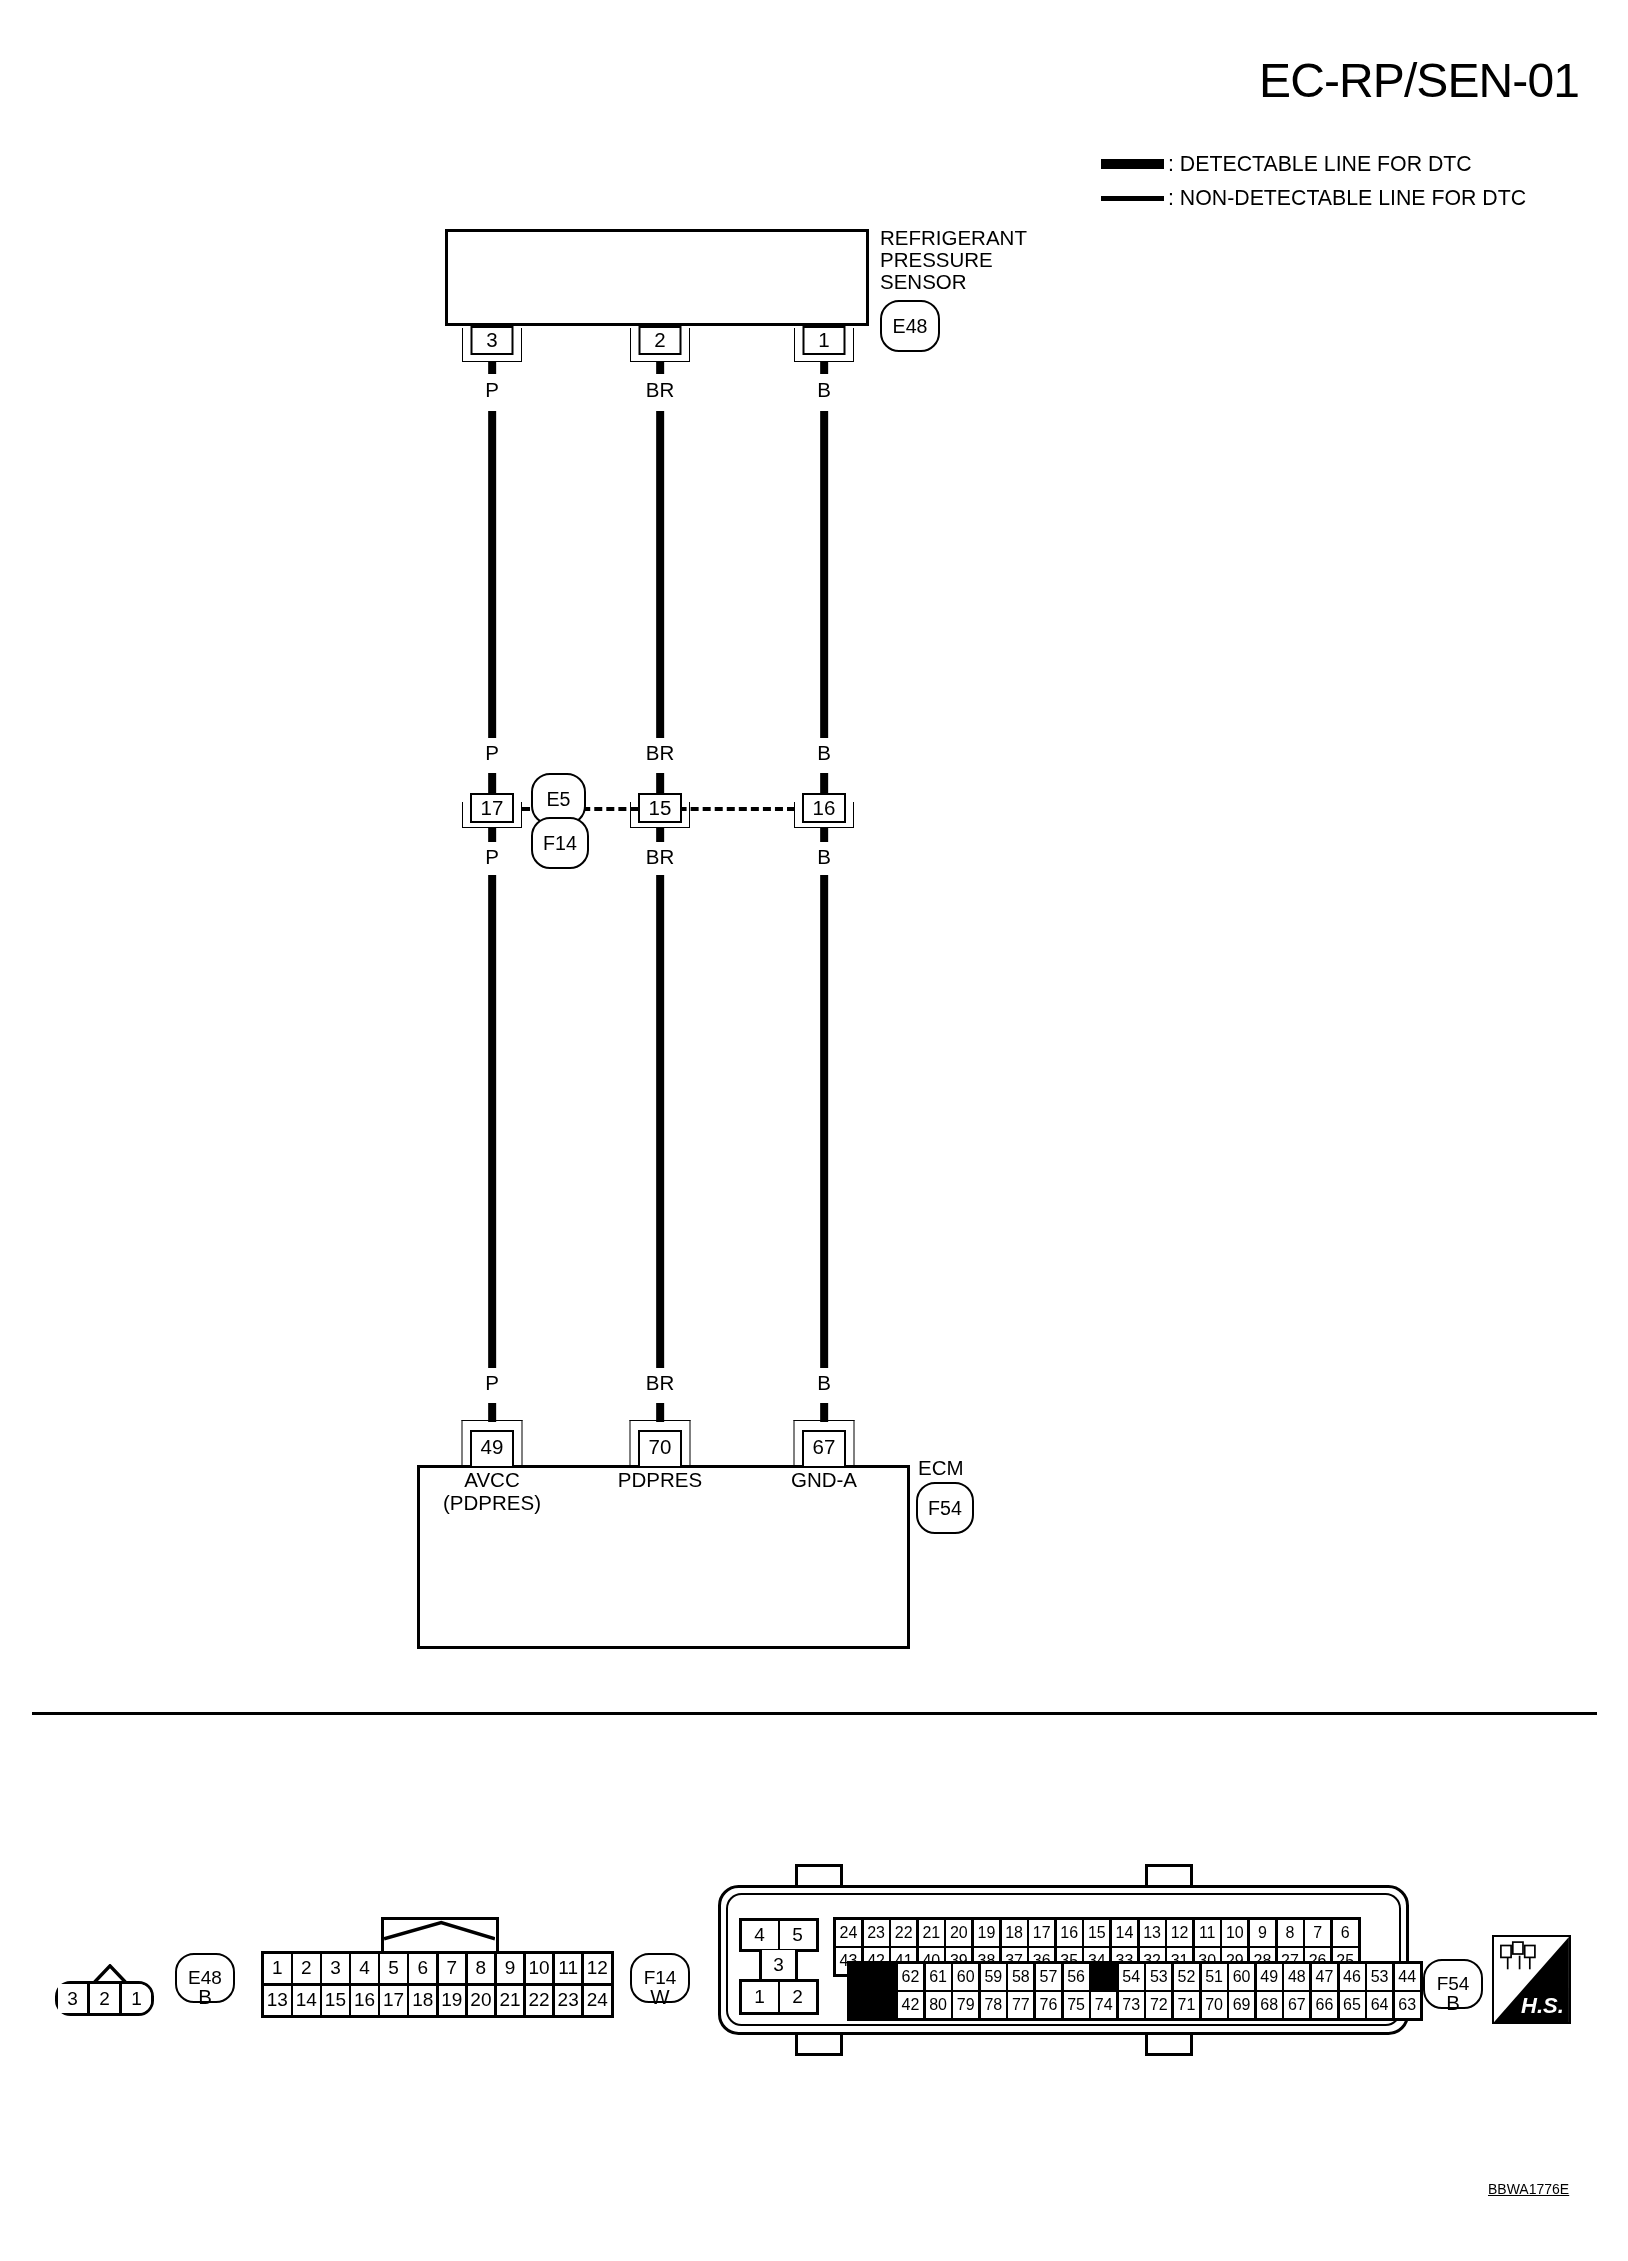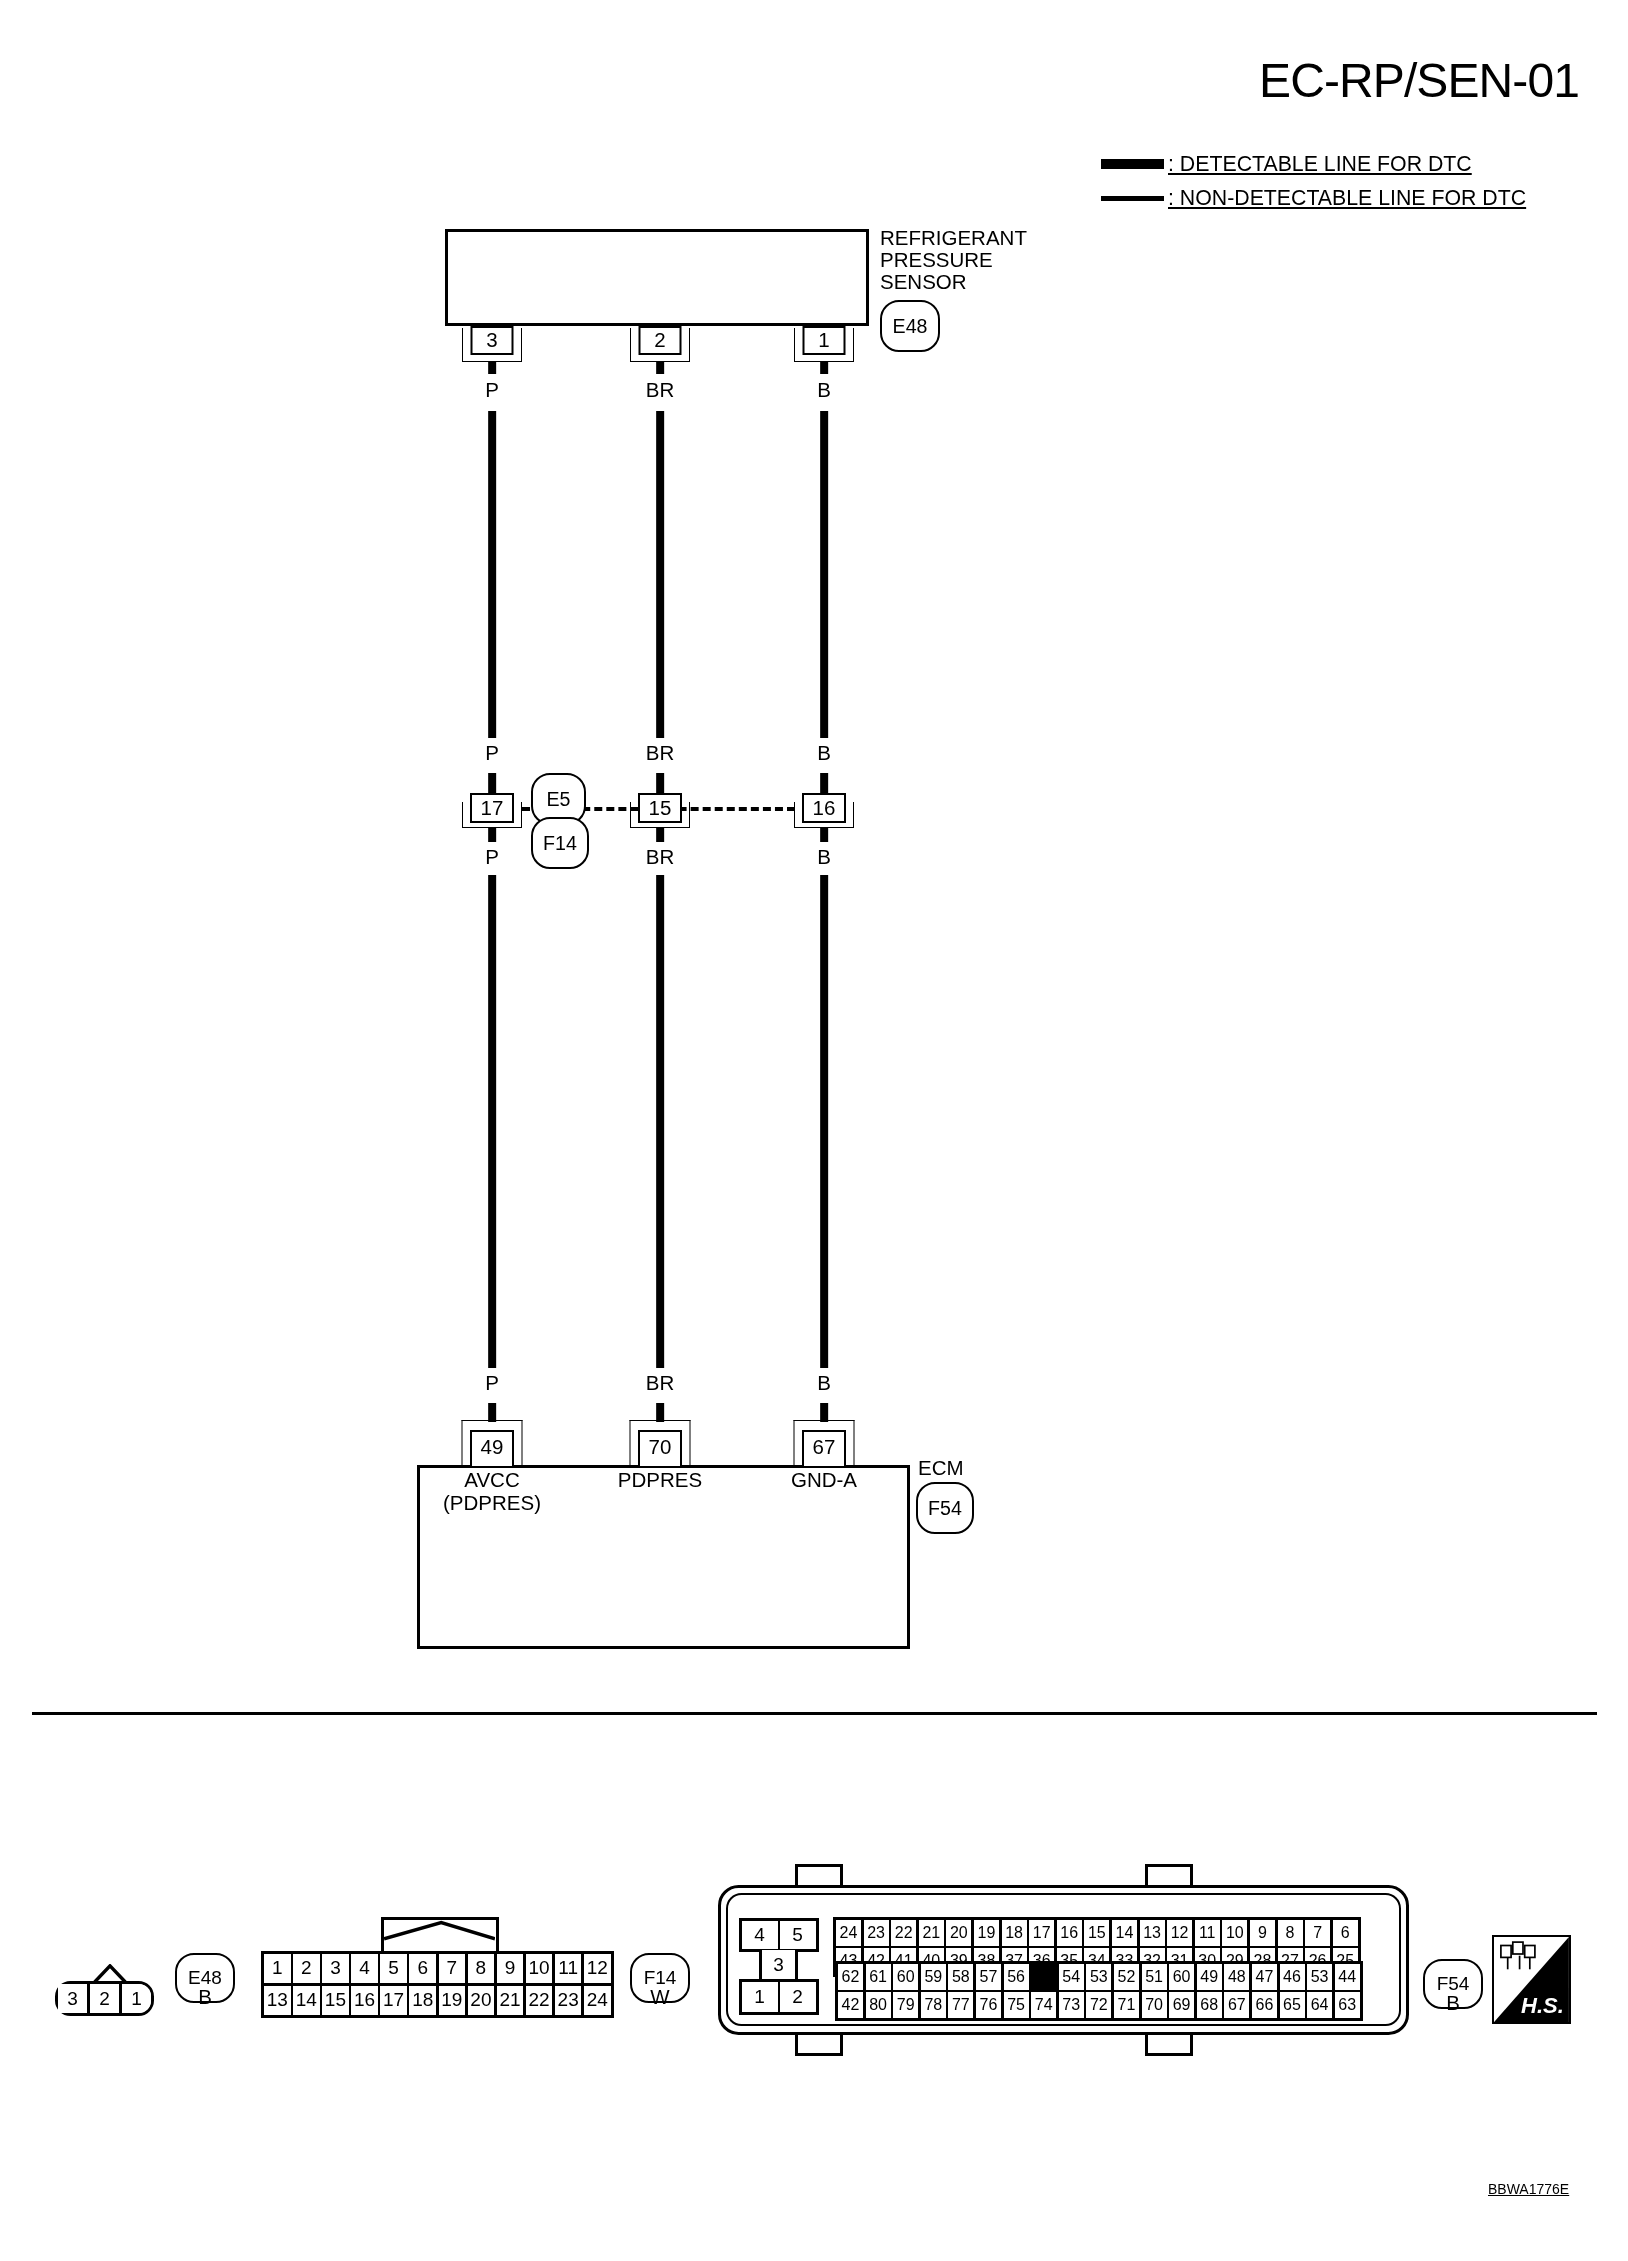--- a/index.html
+++ b/index.html
@@ -1,20 +1,20 @@
 <!DOCTYPE html>
 <html style="font-size:13.7px"><head>
 <meta charset="utf-8">
 <style>
   html, body { margin: 0; padding: 0; background: #fff; }
   body { width: 1628px; height: 2261px; position: relative; overflow: hidden;
          font-family: "Liberation Sans", "DejaVu Sans", sans-serif; color: #000; }
   .abs { position: absolute; }
   .title { font-size: 48px; letter-spacing: -0.9px; }
-  .legend-text { font-size: 21.3px; white-space: nowrap; text-decoration: underline; }
+  .legend-text { font-size: 21.3px; white-space: nowrap; }
   .box { position: absolute; border: 3.4px solid #000; box-sizing: border-box; background: #fff; }
   .label { position: absolute; font-size: 20.5px; line-height: 22px; white-space: nowrap; }
   .ctr { transform: translateX(-50%); text-align: center; }
   .pill { position: absolute; border: 2.6px solid #000; border-radius: 19px; font-size: 19.6px;
           line-height: 24px; padding: 12px 6px; background: #fff; box-sizing: border-box; text-align:center; }
   .wire { position: absolute; width: 7.7px; background: #000; transform: translateX(-50%); }
   .pin-outer { position: absolute; box-sizing: border-box; border: 1.7px solid #000; border-top: none;
                transform: translateX(-50%); }
   .pin-inner { position: absolute; box-sizing: border-box; border: 2.6px solid #000; background: #fff;
                font-size: 20.5px; text-align: center; transform: translateX(-50%); }
@@ -228,21 +228,21 @@
     <div class="cell code" style="font-size:16px; line-height:25.6px;">32</div>
     <div class="cell code" style="font-size:16px; line-height:25.6px;">31</div>
     <div class="cell code" style="font-size:16px; line-height:25.6px;">30</div>
     <div class="cell code" style="font-size:16px; line-height:25.6px;">29</div>
     <div class="cell code" style="font-size:16px; line-height:25.6px;">28</div>
     <div class="cell code" style="font-size:16px; line-height:25.6px;">27</div>
     <div class="cell code" style="font-size:16px; line-height:25.6px;">26</div>
     <div class="cell code" style="font-size:16px; line-height:25.6px;">25</div>
   </div>
 
-  <div class="grid" style="left:117px; top:97px; grid-template-columns:repeat(19, 25px); grid-auto-rows:25.6px;">
+  <div class="grid" style="left:129px; top:97px; grid-template-columns:repeat(19, 25px); grid-auto-rows:25.6px;padding-left:48px;">
     <div class="cell" style="font-size:16px; line-height:25.6px;">62</div>
     <div class="cell" style="font-size:16px; line-height:25.6px;">61</div>
     <div class="cell" style="font-size:16px; line-height:25.6px;">60</div>
     <div class="cell" style="font-size:16px; line-height:25.6px;">59</div>
     <div class="cell" style="font-size:16px; line-height:25.6px;">58</div>
     <div class="cell" style="font-size:16px; line-height:25.6px;">57</div>
     <div class="cell" style="font-size:16px; line-height:25.6px;">56</div>
     <div class="cell" style="font-size:16px; line-height:25.6px;margin-top:36px;">55</div>
     <div class="cell" style="font-size:16px; line-height:25.6px;">54</div>
     <div class="cell" style="font-size:16px; line-height:25.6px;">53</div>

